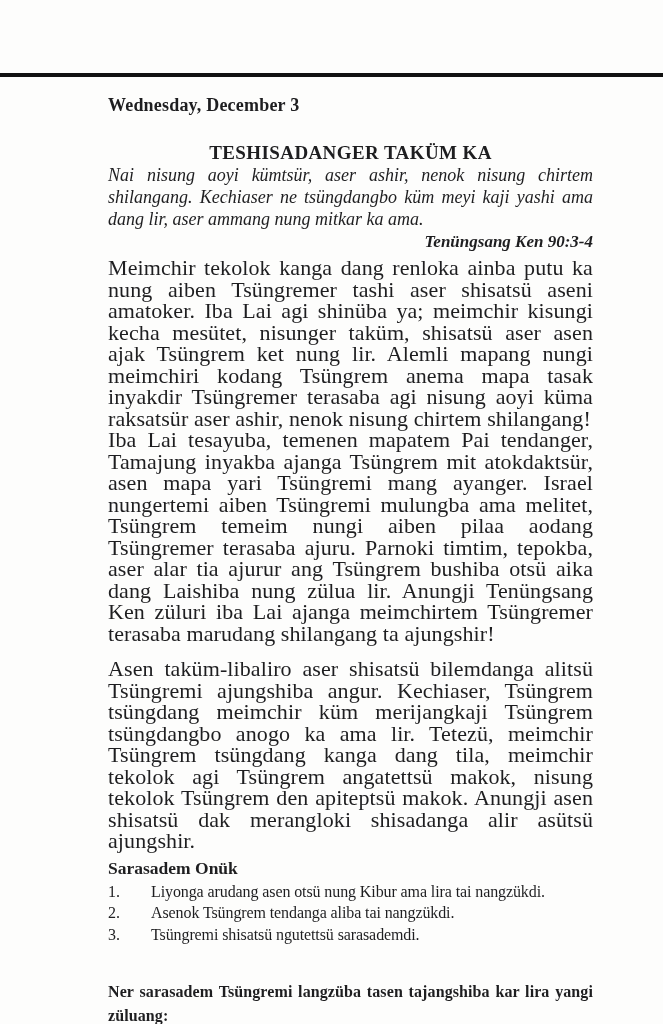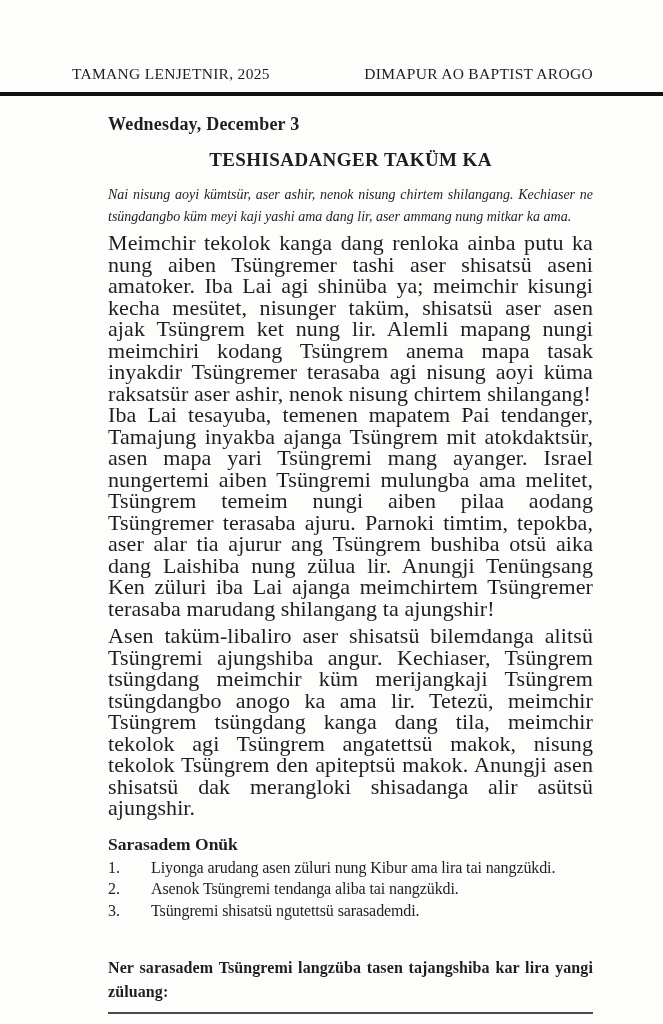--- a/index.html
+++ b/index.html
@@ -35,54 +35,53 @@
   h1, h2, h3, p { margin: 0; padding: 0; font-weight: normal; }
   .date {
     margin-top: 17px;
     font-size: 18px;
     line-height: 23px;
     font-weight: bold;
     letter-spacing: 0.2px;
     white-space: nowrap;
   }
   .title {
-    margin-top: 12px;
+    margin-top: 24px;
     font-size: 19px;
     line-height: 23px;
     font-weight: bold;
     text-align: center;
     letter-spacing: 0.4px;
     white-space: nowrap;
   }
   .quote {
-    margin-top: 13px;
-    font-size: 14px;
+    font-size: 18px;
     line-height: 22px;
     font-style: italic;
     text-align: justify;
   }
   .reference {
     margin-top: 1px;
     font-size: 17px;
     line-height: 22px;
     font-weight: bold;
     font-style: italic;
     text-align: right;
   }
   .para {
     font-size: 22px;
     line-height: 21.5px;
     text-align: justify;
     letter-spacing: 0.1px;
   }
   .para-1 { margin-top: 4px; }
   .para-2 { margin-top: 0; }
-  .para-3 { margin-top: 6px; }
+  .para-3 { margin-top: 14px; }
   .section-heading {
-    margin-top: 14px;
+    margin-top: 5px;
     font-size: 17.5px;
     line-height: 23px;
     font-weight: bold;
   }
   .list { margin-top: 1px; }
   .list-item {
     display: flex;
     font-size: 16px;
     line-height: 21.5px;
   }
@@ -101,52 +100,49 @@
     border-top: 2px solid var(--line, #4a4a4a);
   }
   .write-line-1 { margin-top: 9px; }
   .write-line-2 { margin-top: 25px; }
 </style>
 </head>
 <body>
 
 <div class="page">
 
-  <div class="header">
-    <span class="header-left">TAMANG LENJETNIR, 2025</span>
-    <span class="header-right">DIMAPUR AO BAPTIST AROGO</span>
-  </div>
 
   <div class="rule"></div>
 
   <div class="inner">
 
     <h2 class="date">Wednesday, December 3</h2>
 
     <h1 class="title">TESHISADANGER TAKÜM KA</h1>
 
     <p class="quote">Nai nisung aoyi kümtsür, aser ashir, nenok nisung chirtem shilangang. Kechiaser ne tsüngdangbo küm meyi kaji yashi ama dang lir, aser ammang nung mitkar ka ama.</p>
 
+    <p class="reference">Tenüngsang Ken 90:3-4</p>
 
     <p class="para para-1">Meimchir tekolok kanga dang renloka ainba putu ka nung aiben Tsüngremer tashi aser shisatsü aseni amatoker. Iba Lai agi shinüba ya; meimchir kisungi kecha mesütet, nisunger taküm, shisatsü aser asen ajak Tsüngrem ket nung lir. Alemli mapang nungi meimchiri kodang Tsüngrem anema mapa tasak inyakdir Tsüngremer terasaba agi nisung aoyi küma raksatsür aser ashir, nenok nisung chirtem shilangang!</p>
 
     <p class="para para-2">Iba Lai tesayuba, temenen mapatem Pai tendanger, Tamajung inyakba ajanga Tsüngrem mit atokdaktsür, asen mapa yari Tsüngremi mang ayanger. Israel nungertemi aiben Tsüngremi mulungba ama melitet, Tsüngrem temeim nungi aiben pilaa aodang Tsüngremer terasaba ajuru. Parnoki timtim, tepokba, aser alar tia ajurur ang Tsüngrem bushiba otsü aika dang Laishiba nung zülua lir. Anungji Tenüngsang Ken züluri iba Lai ajanga meimchirtem Tsüngremer terasaba marudang shilangang ta ajungshir!</p>
 
     <p class="para para-3">Asen taküm-libaliro aser shisatsü bilemdanga alitsü Tsüngremi ajungshiba angur. Kechiaser, Tsüngrem tsüngdang meimchir küm merijangkaji Tsüngrem tsüngdangbo anogo ka ama lir. Tetezü, meimchir Tsüngrem tsüngdang kanga dang tila, meimchir tekolok agi Tsüngrem angatettsü makok, nisung tekolok Tsüngrem den apiteptsü makok. Anungji asen shisatsü dak merangloki shisadanga alir asütsü ajungshir.</p>
 
     <h3 class="section-heading">Sarasadem Onük</h3>
 
     <div class="list">
       <div class="list-item">
         <span class="list-number">1.</span>
-        <span class="list-text">Liyonga arudang asen züluri nung Kibur ama lira tai nangzükdi.</span>
+        <span class="list-text">Liyonga arudang asen otsü nung Kibur ama lira tai nangzükdi.</span>
       </div>
       <div class="list-item">
         <span class="list-number">2.</span>
-        <span class="list-text">Asenok Tsüngremi tendanga aliba tai nangzükdi.</span>
+        <span class="list-text">Asenok Tsüngrem tendanga aliba tai nangzükdi.</span>
       </div>
       <div class="list-item">
         <span class="list-number">3.</span>
         <span class="list-text">Tsüngremi shisatsü ngutettsü sarasademdi.</span>
       </div>
     </div>
 
     <p class="closing">Ner sarasadem Tsüngremi langzüba tasen tajangshiba kar lira yangi züluang:</p>
 
     <div class="write-line write-line-1"></div>

